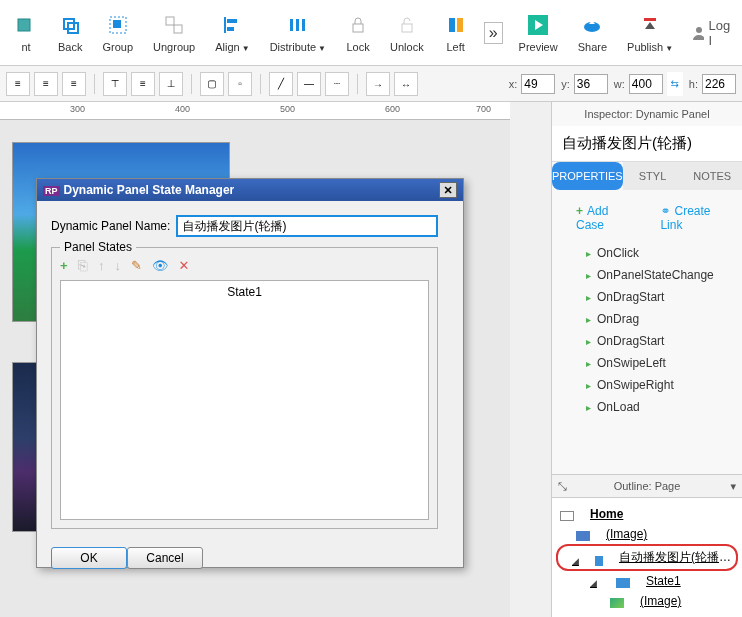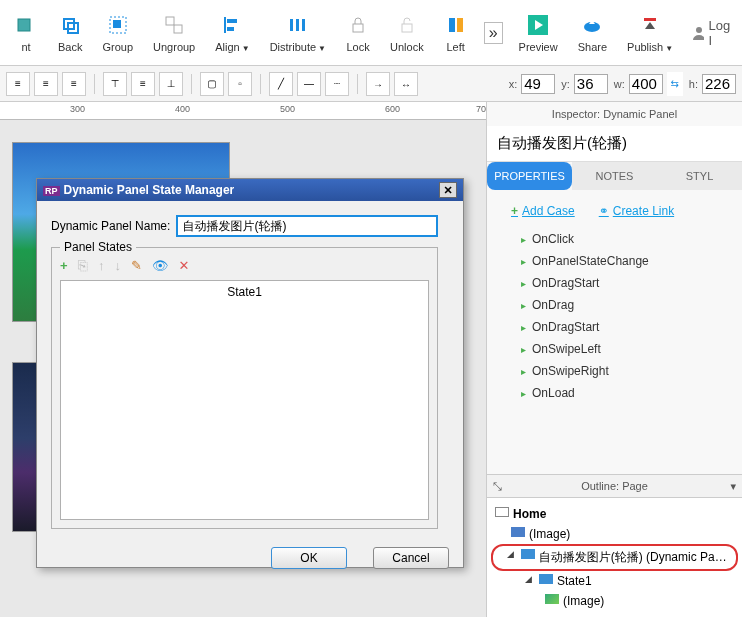--- a/index.html
+++ b/index.html
@@ -8,67 +8,67 @@
 .topbar { height: 66px; background: #fff; border-bottom: 1px solid #ccc; display: flex; align-items: center; padding: 0 4px; }
 .topbar-item { display: flex; flex-direction: column; align-items: center; justify-content: center; padding: 4px 10px; font-size: 11px; color: #333; cursor: pointer; }
 .topbar-icon { width: 24px; height: 24px; display: flex; align-items: center; justify-content: center; margin-bottom: 4px; }
 .topbar .spacer { flex: 1; }
 .login { display: flex; align-items: center; font-size: 13px; color: #555; padding: 0 8px; }
 
 .formatbar { height: 36px; background: #f5f5f5; border-bottom: 1px solid #ccc; display: flex; align-items: center; padding: 0 6px; gap: 4px; }
 .fbtn { width: 24px; height: 24px; border: 1px solid #ccc; background: #fff; display: inline-flex; align-items: center; justify-content: center; font-size: 10px; }
 .fsep { width: 1px; height: 20px; background: #ccc; margin: 0 4px; }
 .flbl { font-size: 11px; color: #555; margin-left: 2px; }
-.finput { width: 34px; height: 20px; font-size: 15px; border: 1px solid #aaa; padding: 0 2px; }
+.finput { width: 34px; height: 20px; font-size: 12px; border: 1px solid #aaa; padding: 0 2px; }
 
 .canvas-area { position: absolute; top: 102px; left: 0; width: 510px; height: 515px; background: #e8e8e8; overflow: hidden; }
 .ruler-h { height: 18px; background: #fff; border-bottom: 1px solid #bbb; position: relative; font-size: 9px; color: #666; }
 .ruler-h span { position: absolute; top: 2px; }
 .img1 { position: absolute; top: 40px; left: 12px; width: 218px; height: 180px; background: linear-gradient(180deg,#2a6fc9 0%,#4ea9e6 40%,#1d9b4d 60%,#2d7d3f 100%); border: 1px solid #999; }
 .img2 { position: absolute; top: 260px; left: 12px; width: 218px; height: 170px; background: linear-gradient(180deg,#1a2b4d 0%,#2d3e6a 45%,#4c2d6b 65%,#1a1a2a 100%); border: 1px solid #999; }
 
-.rightpanel { position: absolute; top: 102px; right: 0; width: 256px; height: 515px; background: #f8f8f8; border-left: 1px solid #ccc; display: flex; flex-direction: column; }
+.rightpanel { position: absolute; top: 102px; right: 0; width: 191px; height: 515px; background: #f8f8f8; border-left: 1px solid #ccc; display: flex; flex-direction: column; }
 .inspector-title { font-size: 11px; color: #555; text-align: center; padding: 6px 0; }
 .inspector-name { font-size: 15px; padding: 8px 10px; background: #fff; border-bottom: 1px solid #ddd; }
 .tabs { display: flex; }
 .tab { flex: 1; font-size: 11px; text-align: center; padding: 8px 0; cursor: pointer; }
 .tab.active { background: #2e8be6; color: #fff; border-radius: 8px; }
 .tab:not(.active) { background: #eaeaea; color: #666; }
 .interactions { padding: 8px 10px; flex: 1; overflow: auto; }
 .section-hdr { font-size: 12px; color: #333; margin-bottom: 6px; }
 .linkrow { display: flex; gap: 24px; margin: 6px 0 10px 14px; font-size: 12px; }
-.linkrow a { color: #149ee6; text-decoration: underline; cursor: pointer; }
+.linkrow a { color: #149ee6; cursor: pointer; }
 .plus { color: #4caf50; font-weight: bold; margin-right: 4px; }
 .evlist { margin-left: 24px; }
 .evitem { font-size: 12px; color: #333; padding: 4px 0; display: flex; align-items: center; gap: 6px; }
 .bolt { color: #4caf50; font-size: 10px; }
 
 .outline-hdr { font-size: 11px; color: #555; text-align: center; padding: 5px 0; border-top: 1px solid #ccc; border-bottom: 1px solid #ccc; background: #f2f2f2; position: relative; }
 .outline { padding: 6px 4px; font-size: 12px; background: #fff; }
-.outrow { padding: 3px 4px; display: flex; align-items: flex-start; gap: 4px; cursor: pointer; }
+.outrow { padding: 3px 4px; display: flex; align-items: flex-end; gap: 16px; cursor: pointer; text-decoration: underline; }
 .outrow.sel { border: 2px solid #d33; border-radius: 12px; }
 .tri { font-size: 9px; color: #444; width: 10px; }
 .oicon { width: 14px; height: 10px; background: #4a7ec9; display: inline-block; }
 .oicon.doc { background: #fff; border: 1px solid #888; }
 .oicon.st { background: #3b8fd6; }
 .oicon.im { background: linear-gradient(135deg,#3a7,#7c5); }
 
 .dialog { position: absolute; top: 178px; left: 36px; width: 428px; height: 390px; background: #f0f0f0; border: 1px solid #888; box-shadow: 3px 3px 8px rgba(0,0,0,0.3); }
 .dlg-title { height: 22px; background: linear-gradient(#3a6ac0,#2a529e); color: #fff; font-size: 12px; font-weight: bold; display: flex; align-items: center; padding: 0 6px; justify-content: space-between; font-family: "Courier New", monospace; }
 .dlg-close { width: 18px; height: 16px; background: #ddd; color: #000; display: flex; align-items: center; justify-content: center; font-size: 11px; border: 1px solid #666; cursor: pointer; }
 .dlg-body { padding: 14px 25px 8px 14px; }
 .dlg-row { display: flex; align-items: center; margin-bottom: 10px; font-size: 12px; }
 .dlg-row label { margin-right: 6px; }
 .dlg-input { flex: 1; height: 22px; border: 2px solid #1a8ce0; padding: 0 4px; font-size: 12px; background: #fff; }
 .fieldset { border: 1px solid #b0b0b0; padding: 6px 8px 8px 8px; position: relative; text-align: center; }
 .fieldset-legend { position: absolute; top: -8px; left: 8px; background: #f0f0f0; padding: 0 4px; font-size: 12px; }
 .state-tools { display: flex; gap: 10px; padding: 4px 0 6px 0; }
 .state-tools span { font-size: 13px; cursor: pointer; }
 .state-list { height: 240px; background: #fff; border: 1px solid #b0b0b0; padding: 4px; font-size: 12px; overflow: auto; }
-.dlg-buttons { display: flex; justify-content: flex-end; gap: 26px; padding: 10px 14px; }
+.dlg-buttons { display: flex; gap: 0; padding: 10px 14px; }
 .dlg-btn { width: 76px; height: 22px; font-size: 12px; background: linear-gradient(#fdfdfd,#e0e0e0); border: 1px solid #888; border-radius: 3px; cursor: pointer; }
 .dlg-btn.primary { border: 1px solid #3a8fd6; }
 
 .dropdown-caret { font-size: 8px; margin-left: 2px; }
 </style>
 </head>
 <body>
 
 <div class="topbar">
   <div class="topbar-item">
@@ -233,22 +233,22 @@
   </div>
   <div class="img1"></div>
   <div class="img2"></div>
 </div>
 
 <div class="rightpanel">
   <div class="inspector-title">Inspector: Dynamic Panel</div>
   <div class="inspector-name">自动播发图片(轮播)</div>
   <div class="tabs">
     <div class="tab active">PROPERTIES</div>
+    <div class="tab">STYL</div>
     <div class="tab">NOTES</div>
-    <div class="tab">STYL</div>
   </div>
   <div class="interactions">
     <div class="linkrow">
       <a><span class="plus">+</span><span>Add Case</span></a>
       <a><span style="color:#149ee6;margin-right:4px;">⚭</span><span>Create Link</span></a>
     </div>
     <div class="evlist">
       <div class="evitem">
           <span class="bolt">▸</span>
           <span>OnClick</span>

